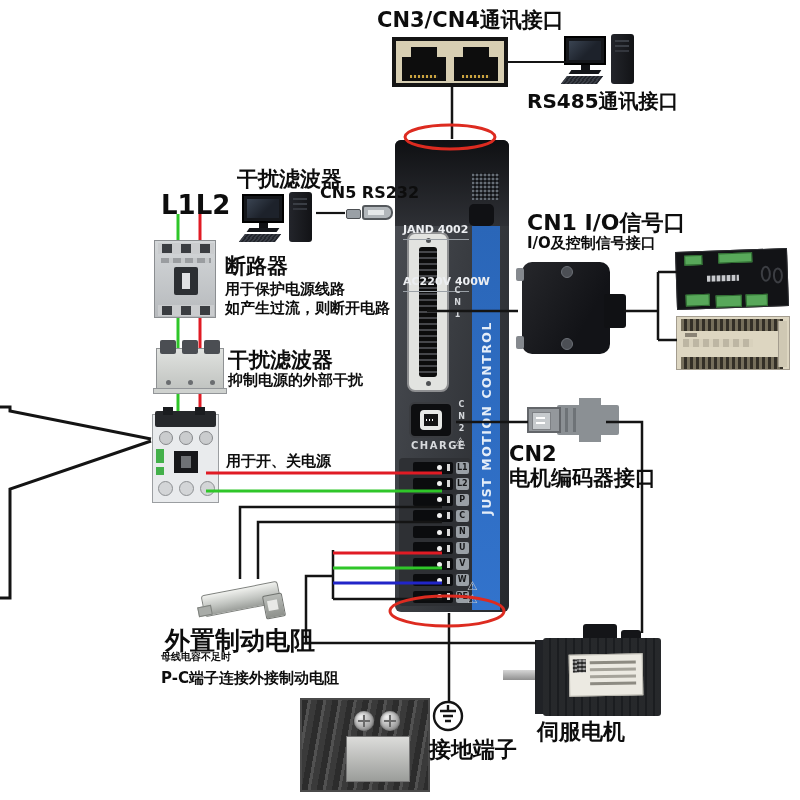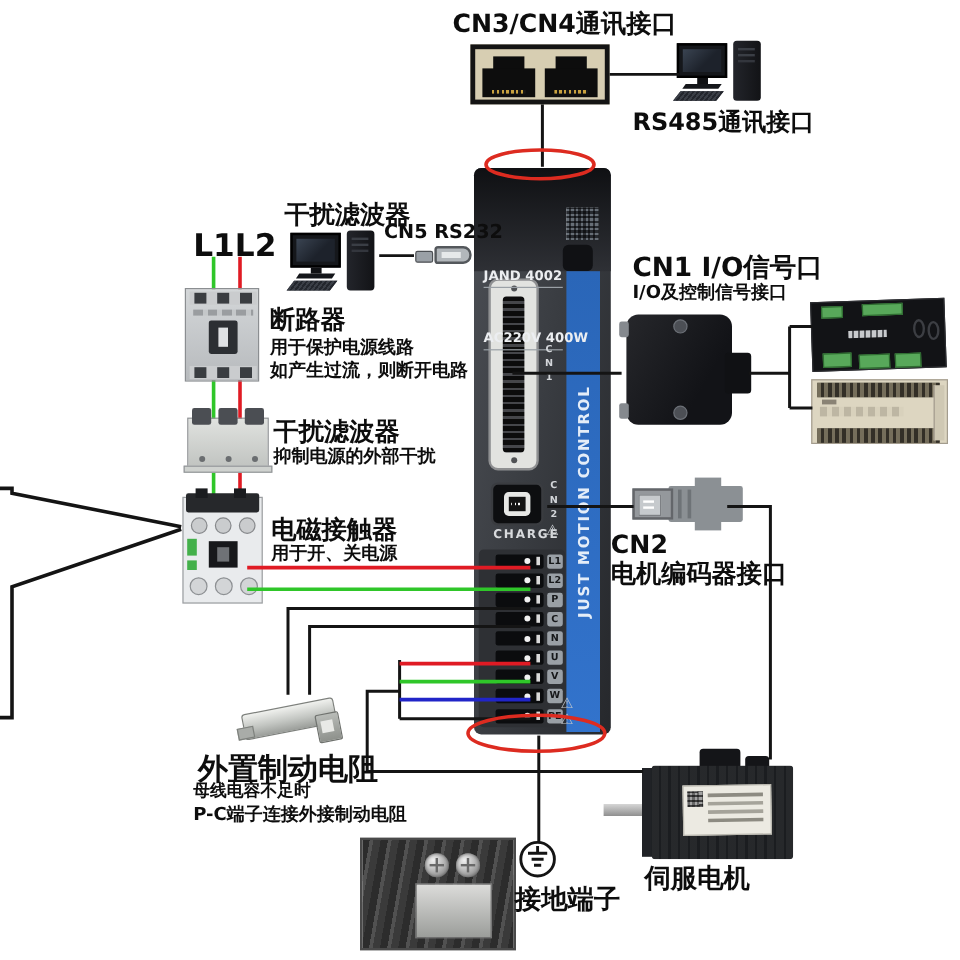--- a/index.html
+++ b/index.html
@@ -426,25 +426,24 @@
 
   <div class="lbl" style="left:161px;top:190px;font-size:26px">L1L2</div>
 
   <div class="lbl" style="left:225px;top:252px;font-size:21px">断路器</div>
   <div class="lbl sub" style="left:225px;top:280px;font-size:15px">用于保护电源线路</div>
   <div class="lbl sub" style="left:225px;top:299px;font-size:15px">如产生过流，则断开电路</div>
 
   <div class="lbl" style="left:228px;top:346px;font-size:21px">干扰滤波器</div>
   <div class="lbl sub" style="left:228px;top:371px;font-size:15px">抑制电源的外部干扰</div>
 
-  <div class="lbl" style="left:226px;top:427px;font-size:21px">电磁接触器</div>
   <div class="lbl sub" style="left:226px;top:452px;font-size:15px">用于开、关电源</div>
 
   <div class="lbl" style="left:165px;top:624px;font-size:25px">外置制动电阻</div>
-  <div class="lbl sub" style="left:161px;top:650px;font-size:14px">母线电容不足时</div>
+  <div class="lbl sub" style="left:161px;top:650px;font-size:10px">母线电容不足时</div>
   <div class="lbl sub" style="left:161px;top:669px;font-size:15px">P-C端子连接外接制动电阻</div>
 
   <div class="lbl" style="left:527px;top:208px;font-size:22px">CN1  I/O信号口</div>
   <div class="lbl sub" style="left:527px;top:234px;font-size:15px">I/O及控制信号接口</div>
 
   <div class="lbl" style="left:509px;top:442px;font-size:21px">CN2</div>
   <div class="lbl" style="left:509px;top:464px;font-size:21px">电机编码器接口</div>
 
   <div class="lbl" style="left:537px;top:717px;font-size:22px">伺服电机</div>
   <div class="lbl" style="left:429px;top:735px;font-size:22px">接地端子</div>

